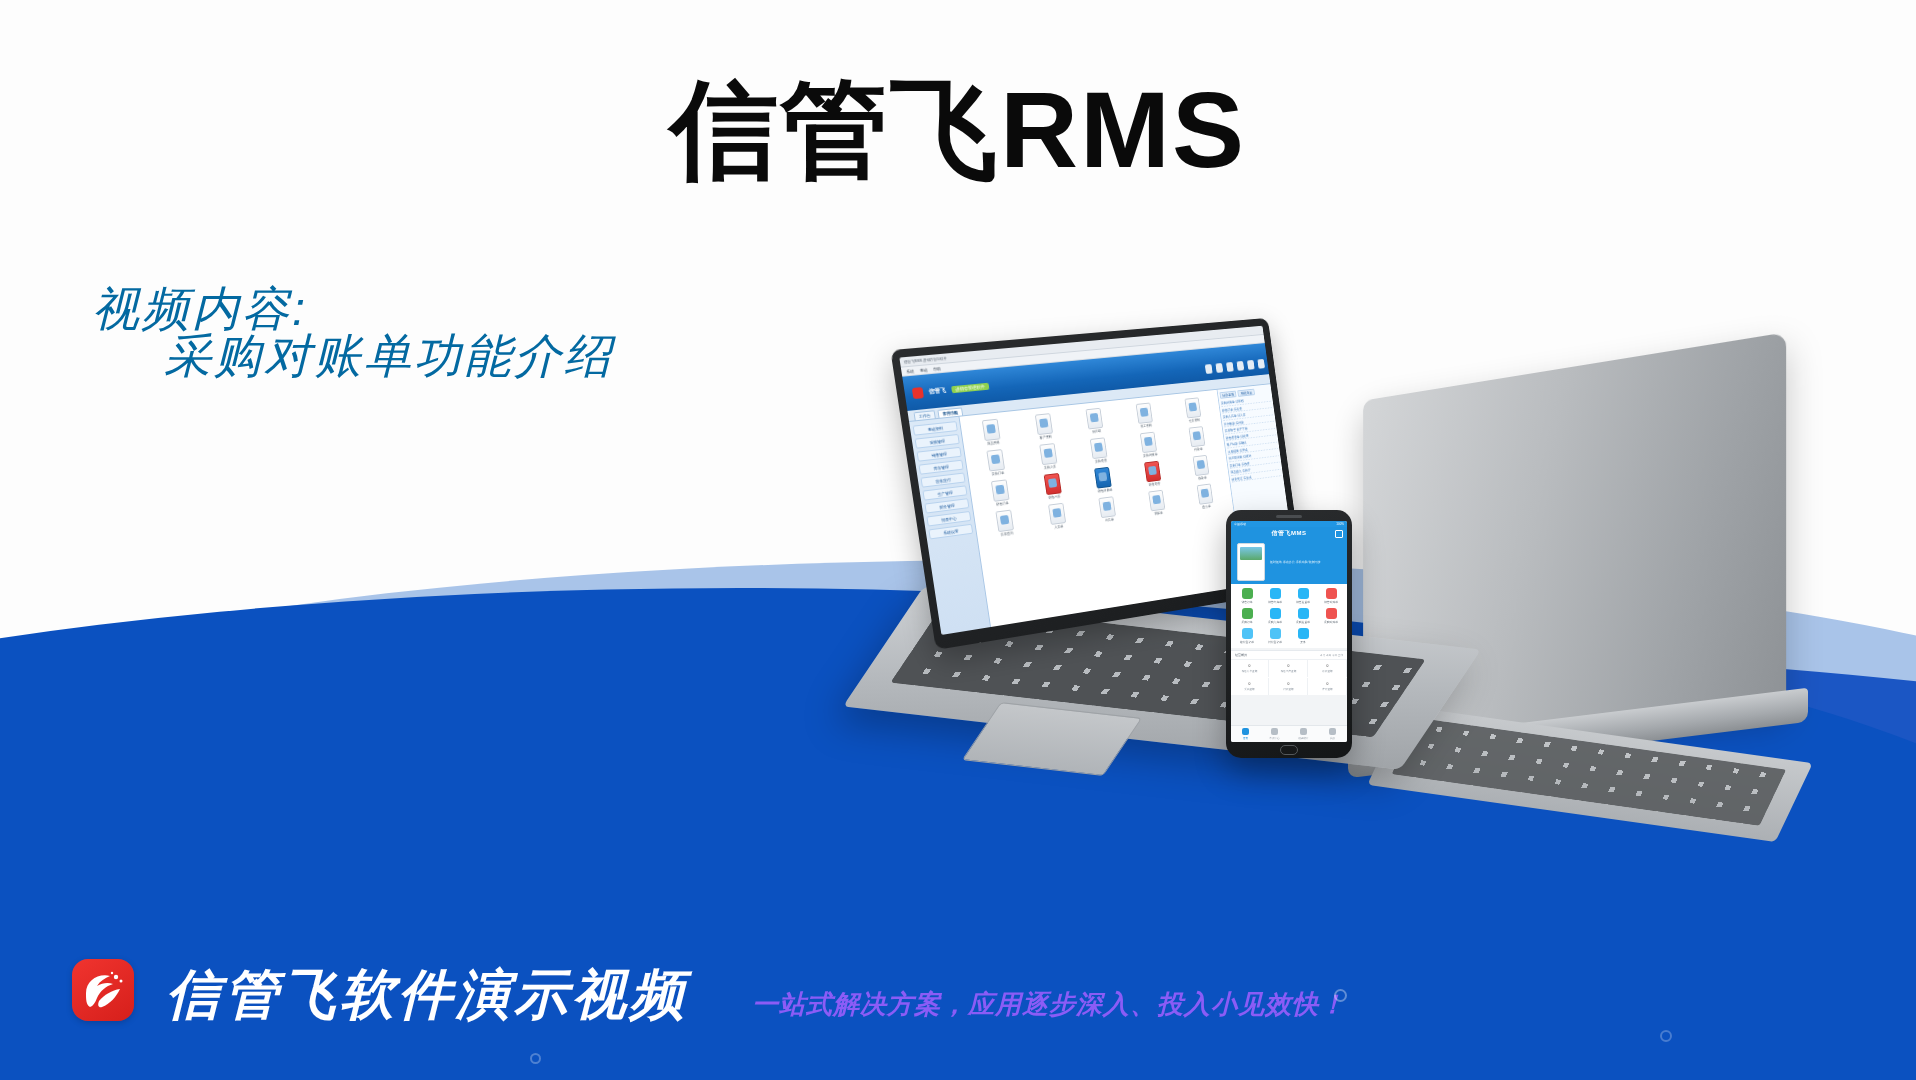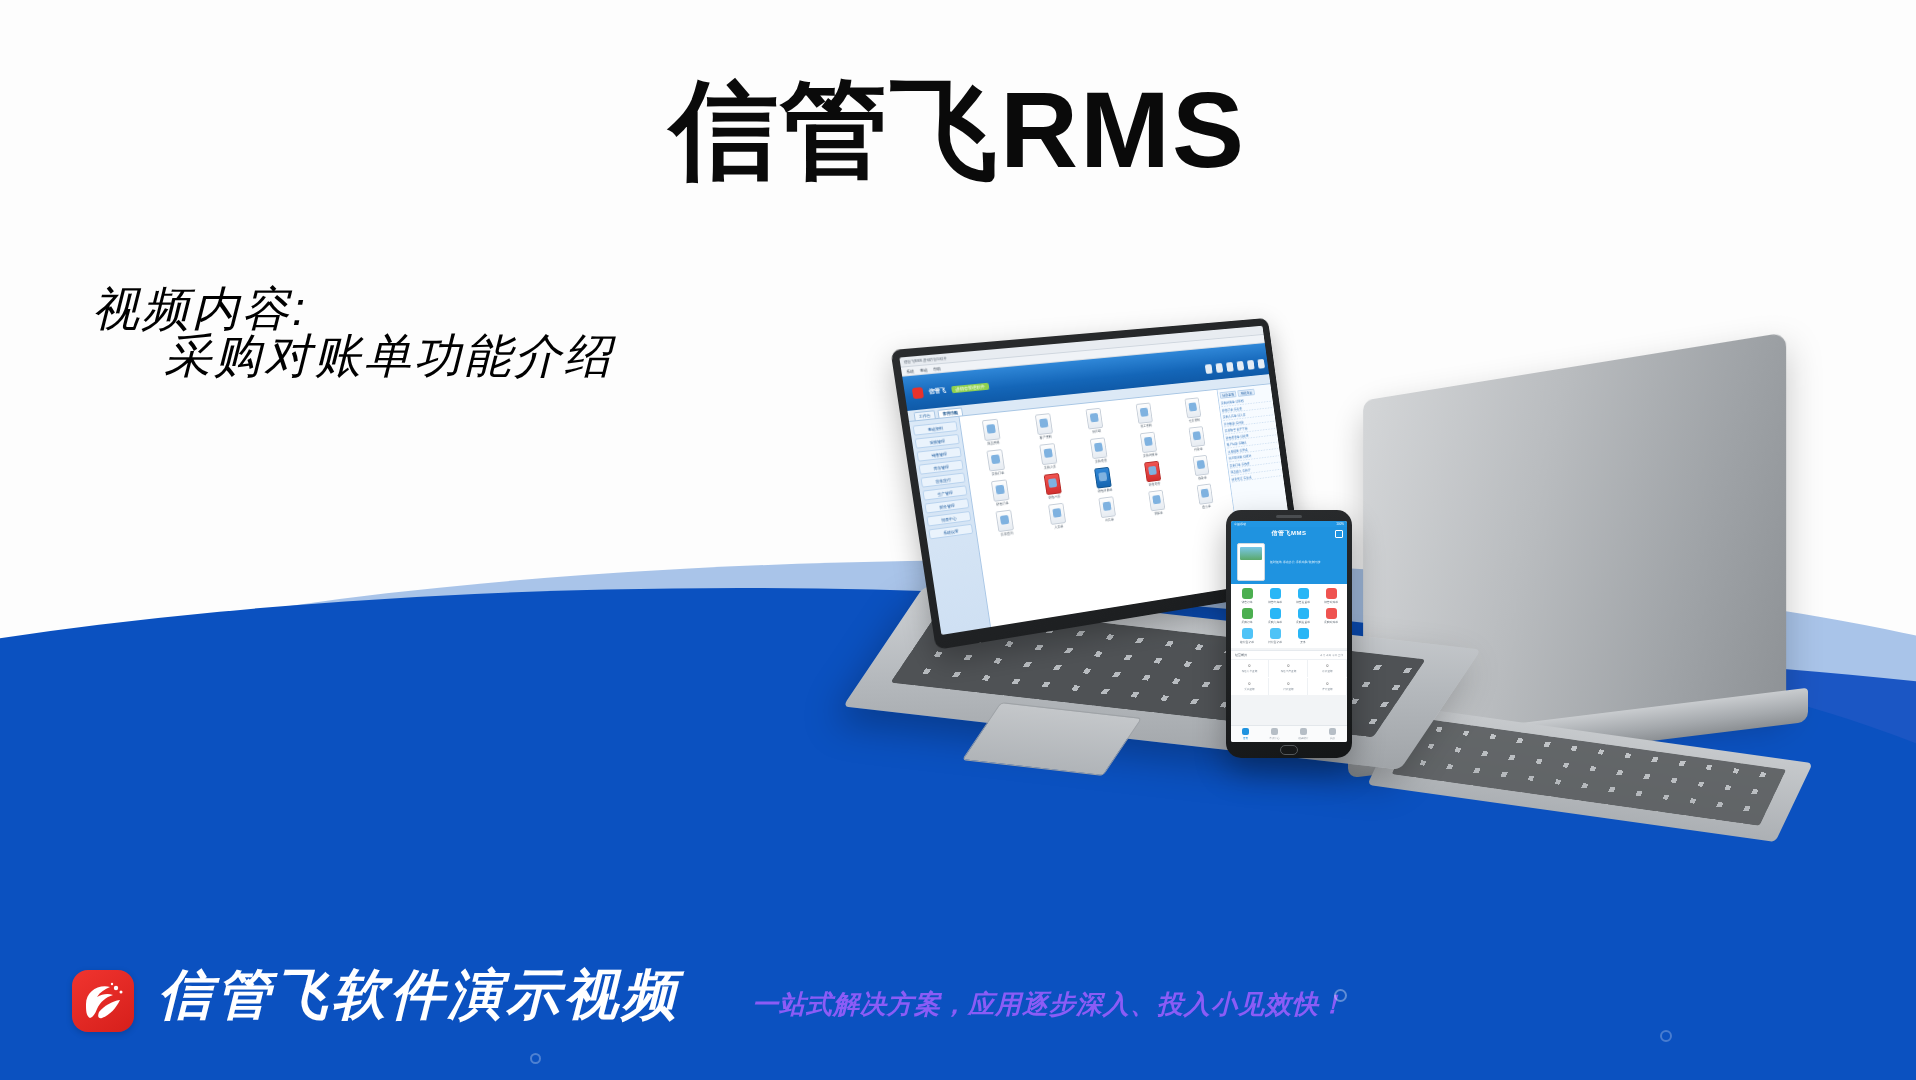--- a/index.html
+++ b/index.html
@@ -63,21 +63,21 @@
     letter-spacing:2px;
     color:#0a0a0a;
     line-height:1.15;
     white-space:nowrap;
   }
 
   
   .subtitle{
     position:absolute;
     left:92px;top:285px;
-    color:#000000;
+    color:#0369a1;
   }
   .sub-line{
     font-size:47px;
     font-style:italic;
     font-weight:500;
     letter-spacing:3px;
     line-height:1.0;
     white-space:nowrap;
   }
   .sub-line-2{
@@ -352,21 +352,21 @@
     width:16px;height:8px;border:1px solid #54585b;border-radius:8px;
   }
 
   
   .banner{
     position:absolute;
     left:0;bottom:0;width:1916px;height:150px;
   }
   .brand-row{
     position:absolute;left:72px;bottom:48px;
-    display:flex;align-items:flex-end;gap:24px;
+    display:flex;align-items:flex-start;gap:32px;
   }
   .brand-logo{
     width:62px;height:62px;border-radius:16px;
     background:linear-gradient(145deg,#f0342f,#d61f1b);
     position:relative;flex:none;
     box-shadow:0 2px 6px rgba(0,0,0,.18);
   }
   .brand-logo svg{position:absolute;left:0;top:0;}
   .brand-name{
     color:#ffffff;font-size:54px;font-weight:bold;letter-spacing:4px;

